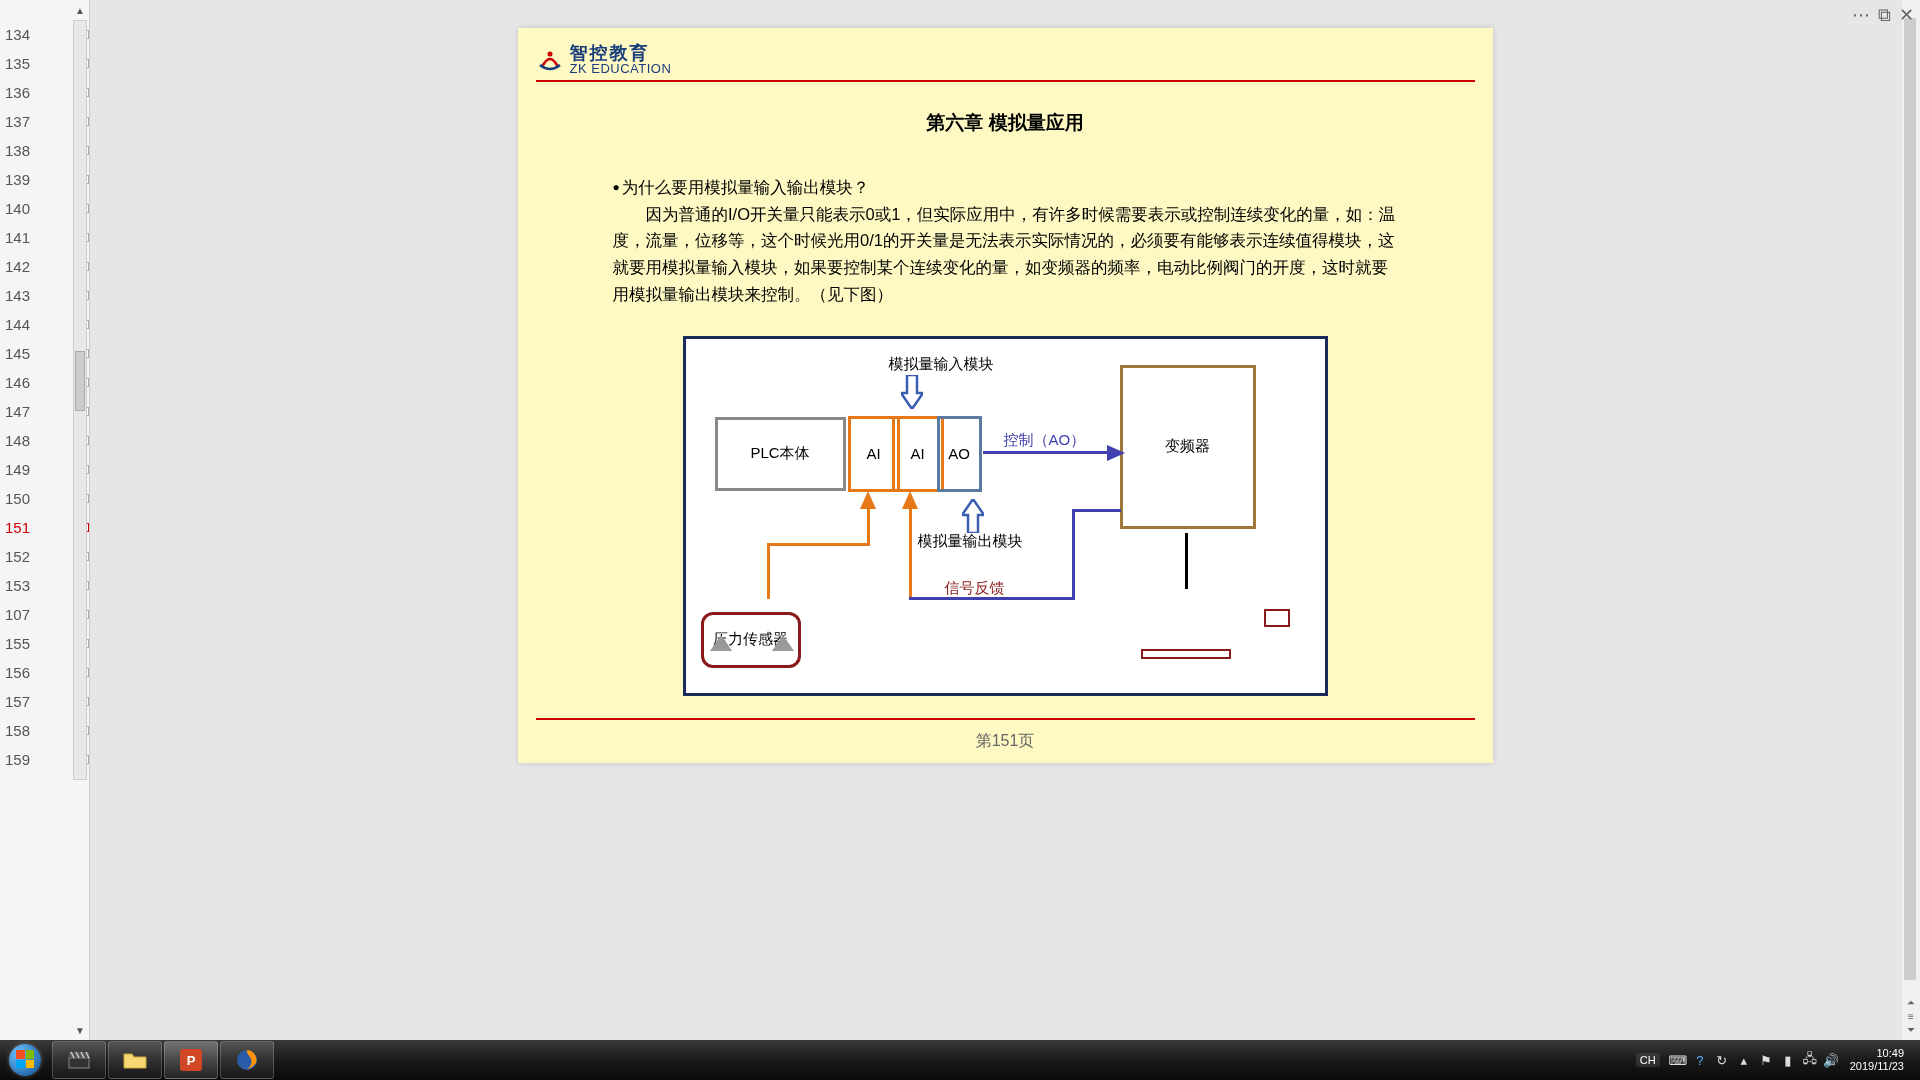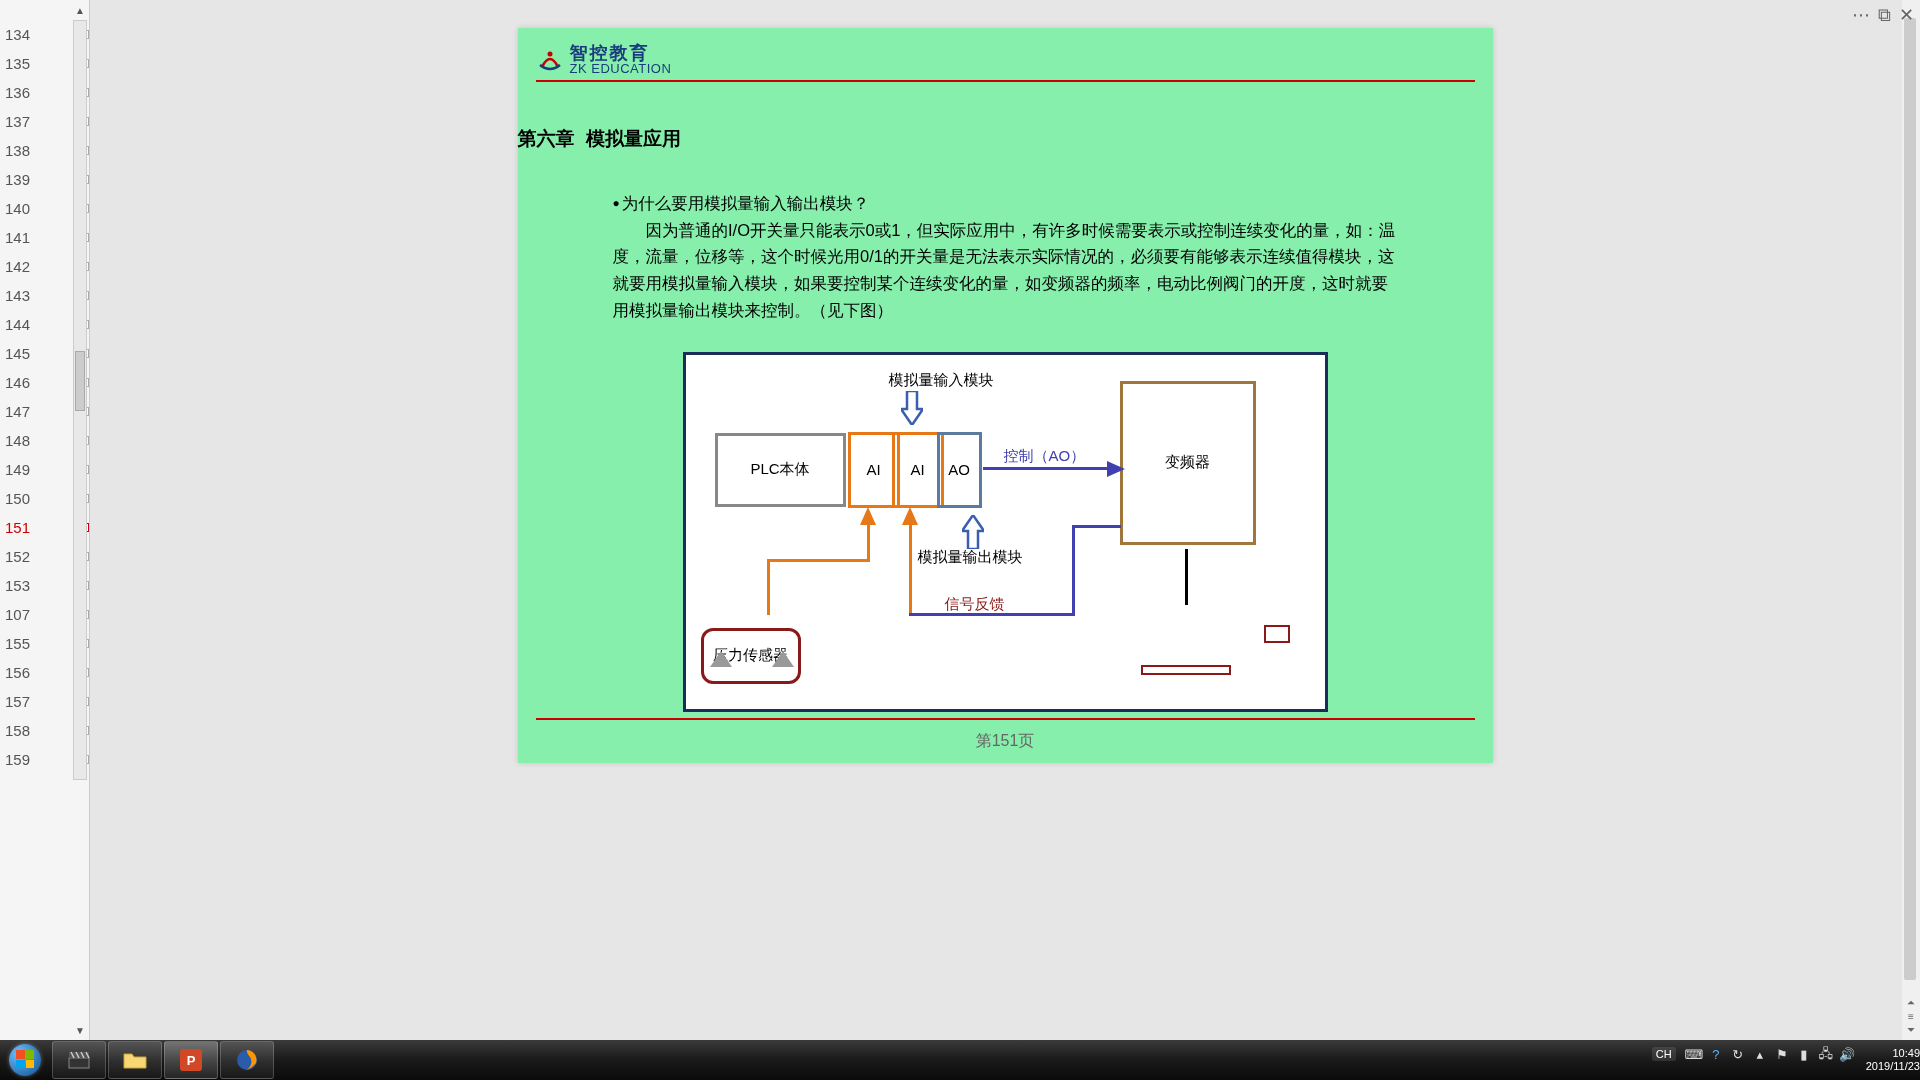--- a/index.html
+++ b/index.html
@@ -20,33 +20,33 @@
 .thumb-num { font-size: 15px; color: #555; width: 30px; text-align: right; }
 .thumb-box { width: 12px; height: 9px; border: 1px solid #aaa; background: #fff; }
 .thumb-item.active .thumb-box { border-color: #c00; }
 .thumb-scrollbar { position: absolute; right: 2px; top: 20px; width: 14px; height: 760px; background: #e8e8e8; border: 1px solid #ccc; }
 .thumb-scrollthumb { position: absolute; left: 1px; width: 10px; top: 330px; height: 60px; background: #ccc; border: 1px solid #aaa; }
 .thumb-arrow-up { position: absolute; top: 2px; right: 2px; width: 14px; height: 16px; display:flex; align-items:center; justify-content:center; font-size:10px; color:#555; }
 .thumb-arrow-down { position: absolute; bottom: 2px; right: 2px; width: 14px; height: 16px; display:flex; align-items:center; justify-content:center; font-size:10px; color:#555; }
 
 
 .canvas-area { flex: 1; background: #e6e6e6; position: relative; display: flex; justify-content: center; align-items: flex-start; padding-top: 28px; }
-.slide { width: 975px; height: 735px; background: #86efac; box-shadow: 0 0 6px rgba(0,0,0,0.15); position: relative; }
+.slide { width: 975px; height: 735px; background: #fef9c3; box-shadow: 0 0 6px rgba(0,0,0,0.15); position: relative; }
 
 
 .slide-header { height: 54px; border-bottom: 2px solid #c00; margin: 0 18px; display: flex; align-items: center; padding-top: 10px; }
 .logo { display: flex; align-items: center; gap: 6px; }
 .logo-icon { width: 28px; height: 28px; position: relative; }
 .logo-icon svg { width: 100%; height: 100%; }
 .logo-text { display: flex; flex-direction: column; line-height: 1; }
 .logo-text-cn { font-size: 18px; font-weight: bold; color: #1a3d7c; letter-spacing: 2px; }
 .logo-text-en { font-size: 13px; color: #1a3d7c; letter-spacing: 0.5px; }
 
 
-.slide-title { text-align: left; font-size: 19px; font-weight: bold; margin-top: 44px; font-family: Liberation Mono, monospace; }
+.slide-title { text-align: center; font-size: 19px; font-weight: bold; margin-top: 28px; }
 .slide-content { padding: 0 95px; margin-top: 38px; font-size: 16.5px; line-height: 1.62; }
 .q-line { display: flex; align-items: center; }
 .bullet { font-size: 12px; margin-right: 2px; }
 .indent { text-indent: 2em; }
 
 
 .diagram-frame { margin: 28px auto 0; width: 645px; height: 360px; border: 3px solid #1a2d5a; position: relative; background: #fff; }
 .diagram-label { position: absolute; font-size: 15px; }
 .plc-box { position: absolute; left: 29px; top: 78px; width: 131px; height: 74px; border: 3px solid #888; display:flex; align-items:center; justify-content:center; font-size:15px; }
 .ai-box { position: absolute; top: 77px; width: 52px; height: 76px; border: 3px solid #e67817; display:flex; align-items:center; justify-content:center; font-size:15px; }
@@ -77,21 +77,21 @@
 .right-scroll-btns { position: absolute; bottom: 4px; left: 0; width: 18px; display:flex; flex-direction:column; gap:2px; align-items:center; font-size:10px; color:#666; }
 
 
 .taskbar { position: absolute; bottom: 0; left: 0; right: 0; height: 40px; background: linear-gradient(to bottom, #3a3a3a 0%, #1a1a1a 50%, #0a0a0a 100%); display: flex; align-items: center; }
 .start-btn { width: 50px; height: 40px; display:flex; align-items:center; justify-content:center; }
 .start-orb { width: 32px; height: 32px; border-radius: 50%; background: radial-gradient(circle at 30% 30%, #6ec0ff, #0a4d8c); box-shadow: 0 0 4px rgba(255,255,255,0.3); position:relative; }
 .win-flag { position:absolute; top:6px; left:7px; width:18px; height:18px; display:grid; grid-template-columns:1fr 1fr; grid-template-rows:1fr 1fr; gap:1px; }
 .win-flag div:nth-child(1){background:#f25022;} .win-flag div:nth-child(2){background:#7fba00;} .win-flag div:nth-child(3){background:#00a4ef;} .win-flag div:nth-child(4){background:#ffb900;}
 .task-item { width: 54px; height: 38px; margin-left: 2px; background: linear-gradient(to bottom, rgba(255,255,255,0.15), rgba(255,255,255,0.05)); border: 1px solid rgba(255,255,255,0.2); border-radius: 3px; display:flex; align-items:center; justify-content:center; cursor:pointer; }
 .task-item.active { background: linear-gradient(to bottom, rgba(255,255,255,0.3), rgba(255,255,255,0.1)); }
-.tray { margin-left: auto; display: flex; align-items: flex-start; gap: 10px; padding-right: 0; color: #fff; font-size: 12px; }
+.tray { margin-left: auto; display: flex; align-items: center; gap: 10px; padding-right: 16px; color: #fff; font-size: 12px; }
 .tray-icons { display: flex; gap: 6px; align-items: center; }
 .tray-icon { width: 16px; height: 16px; display:flex; align-items:center; justify-content:center; font-size:13px; color:#ddd; }
 .tray-time { display: flex; flex-direction: column; align-items: flex-end; line-height: 1.2; font-size: 11px; }
 .lang { background: rgba(255,255,255,0.1); padding: 1px 4px; border-radius: 2px; font-size: 11px; }
 </style>
 </head>
 <body>
 
 <div class="top-controls">
   <span>⋯</span>

